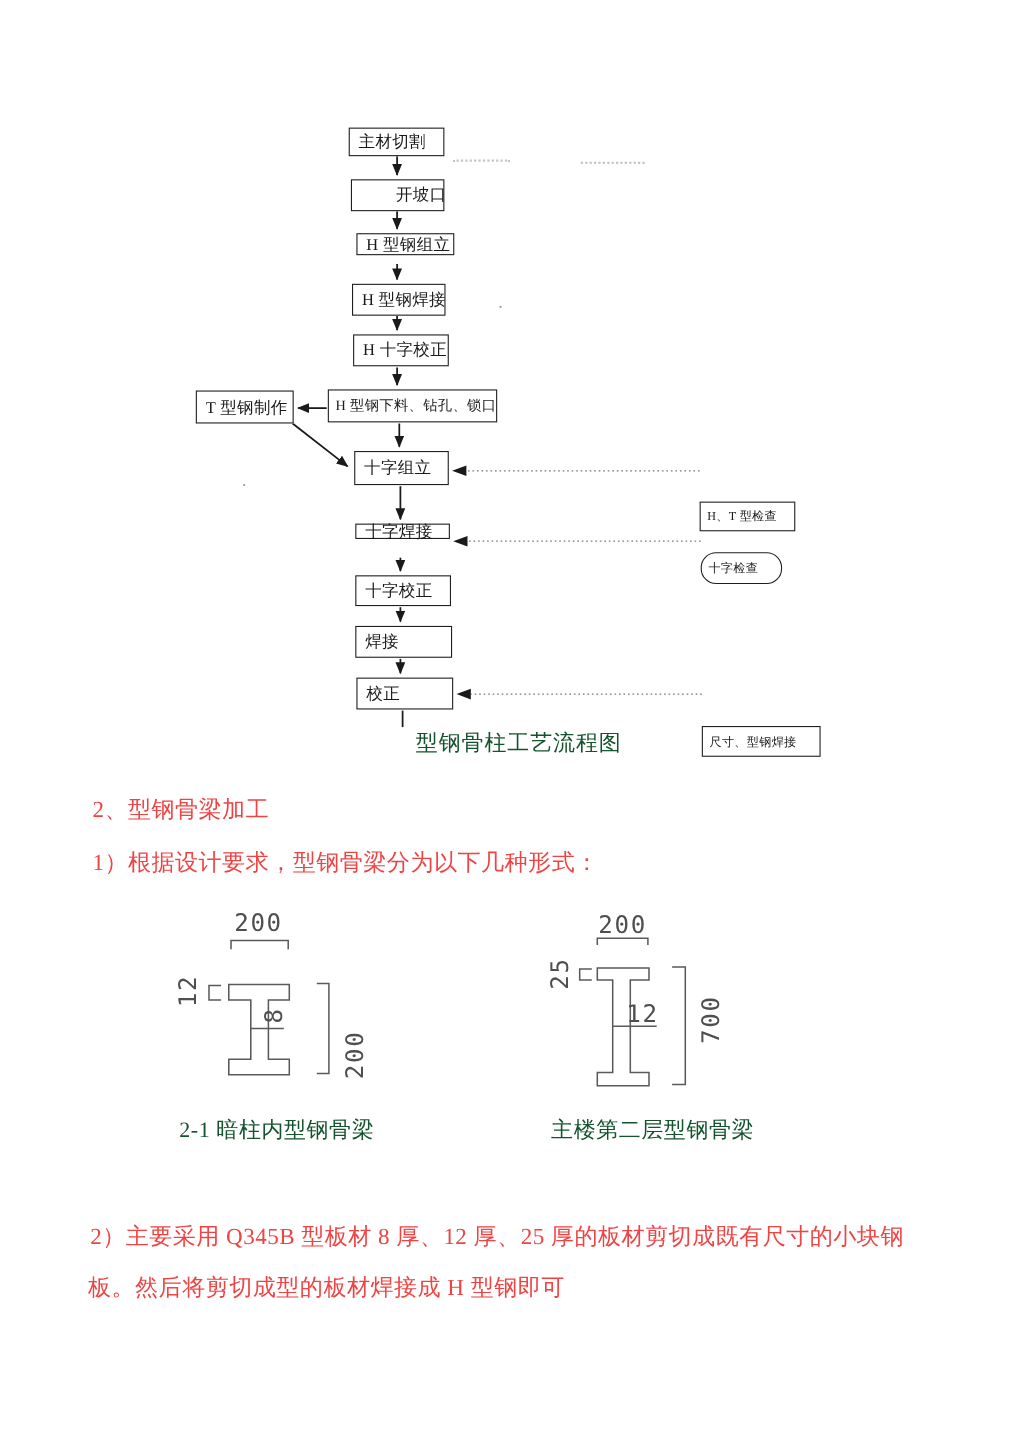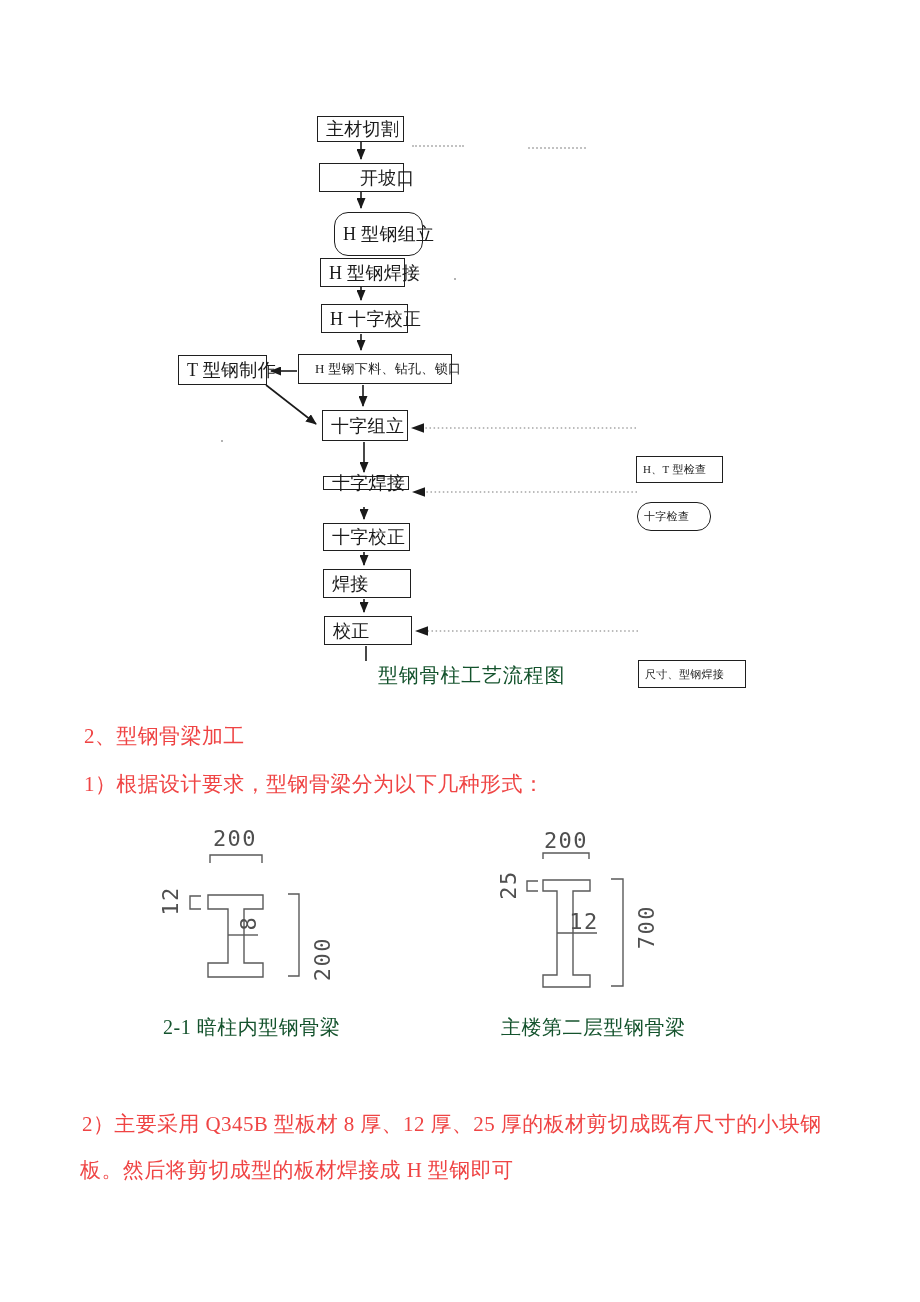--- a/index.html
+++ b/index.html
@@ -6,21 +6,21 @@
   .page{
     position:relative;width:920px;height:1302px;background:#ffffff;
     margin:0 auto;overflow:hidden;
     font-family:"Liberation Serif","DejaVu Serif",serif;color:#1a1a1a;
   }
   svg{position:absolute;left:0;top:0;}
   .layer{position:absolute;left:0;top:0;width:920px;height:1302px;}
   .fb{
     position:absolute;box-sizing:border-box;border:1.6px solid #1f1f1f;background:#fff;
     display:flex;align-items:center;padding-left:8px;
-    font-size:18px;letter-spacing:0.3px;white-space:nowrap;
+    font-size:15px;letter-spacing:0.3px;white-space:nowrap;
   }
   .fb.insp{padding-left:6px;font-size:11px;margin-top:45px;}
   .txt{position:absolute;white-space:nowrap;font-size:21px;letter-spacing:0.4px;color:#ef4444;}
   .cap{position:absolute;white-space:nowrap;font-size:20px;letter-spacing:0.8px;color:#14532d;}
   .dimtext{
     font-family:"DejaVu Sans Mono",monospace;font-size:22px;fill:#4f4f4f;letter-spacing:1.5px;
   }
   .artifact{position:absolute;border-top:2px dotted #b4b4b4;height:0;opacity:0.8;}
   .speck{position:absolute;width:2px;height:2px;background:#9a9a9a;border-radius:50%;}
 </style>
@@ -66,33 +66,33 @@
       <polygon points="428,626.2 428,635.8 415,631"></polygon>
     </g>
   </svg>
 
   <div class="fb" style="left:317px;top:116px;width:87px;height:26px;">
       <span>主材切割</span>
     </div>
   <div class="fb" style="left:319px;top:163px;width:85px;height:29px;padding-left:40px;">
       <span>开坡口</span>
     </div>
-  <div class="fb" style="left:334px;top:212px;width:89px;height:44px;border-radius:14px;">
+  <div class="fb" style="left:324px;top:212px;width:89px;height:20px;">
       <span>H 型钢组立</span>
     </div>
   <div class="fb" style="left:320px;top:258px;width:85px;height:29px;">
       <span>H 型钢焊接</span>
     </div>
   <div class="fb" style="left:321px;top:304px;width:87px;height:29px;">
       <span>H 十字校正</span>
     </div>
   <div class="fb" style="left:178px;top:355px;width:89px;height:30px;">
       <span>T 型钢制作</span>
     </div>
-  <div class="fb" style="left:298px;top:354px;width:154px;height:30px;padding-left:16px;font-size:13px;">
+  <div class="fb" style="left:298px;top:354px;width:154px;height:30px;padding-left:6px;font-size:13px;">
       <span>H 型钢下料、钻孔、锁口</span>
     </div>
   <div class="fb" style="left:322px;top:410px;width:86px;height:31px;">
       <span>十字组立</span>
     </div>
   <div class="fb insp" style="left:636px;top:411px;width:87px;height:27px;">
       <span>H、T 型检查</span>
     </div>
   <div class="fb" style="left:323px;top:476px;width:86px;height:14px;">
       <span>十字焊接</span>

